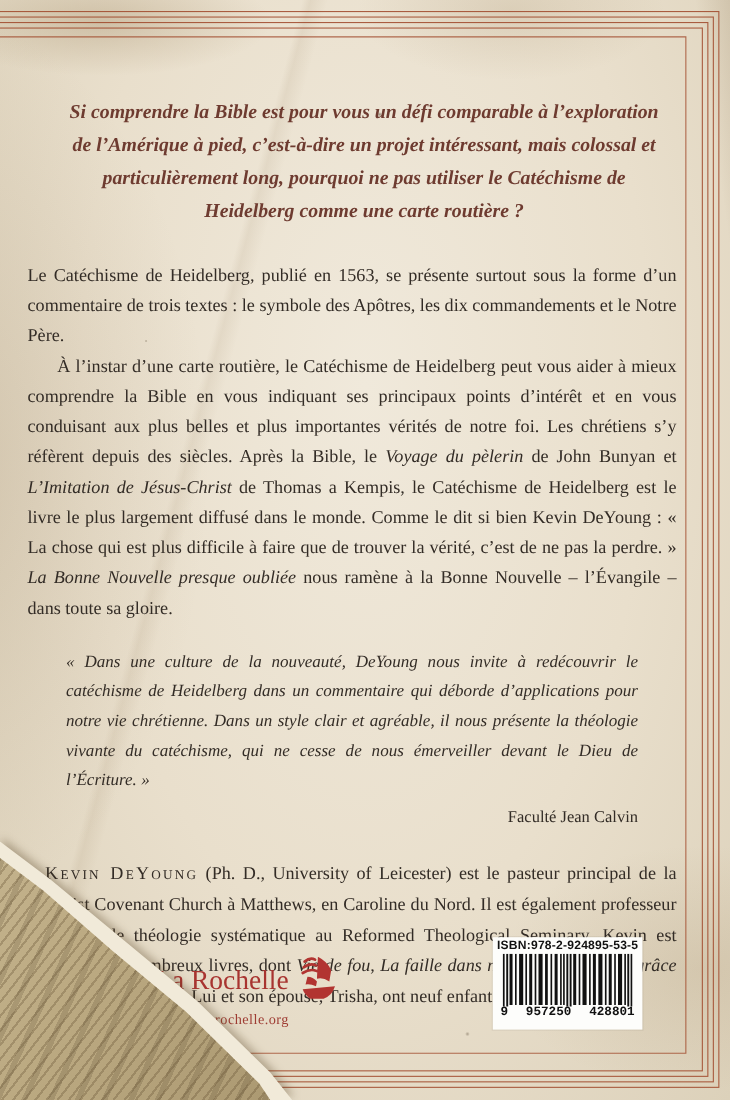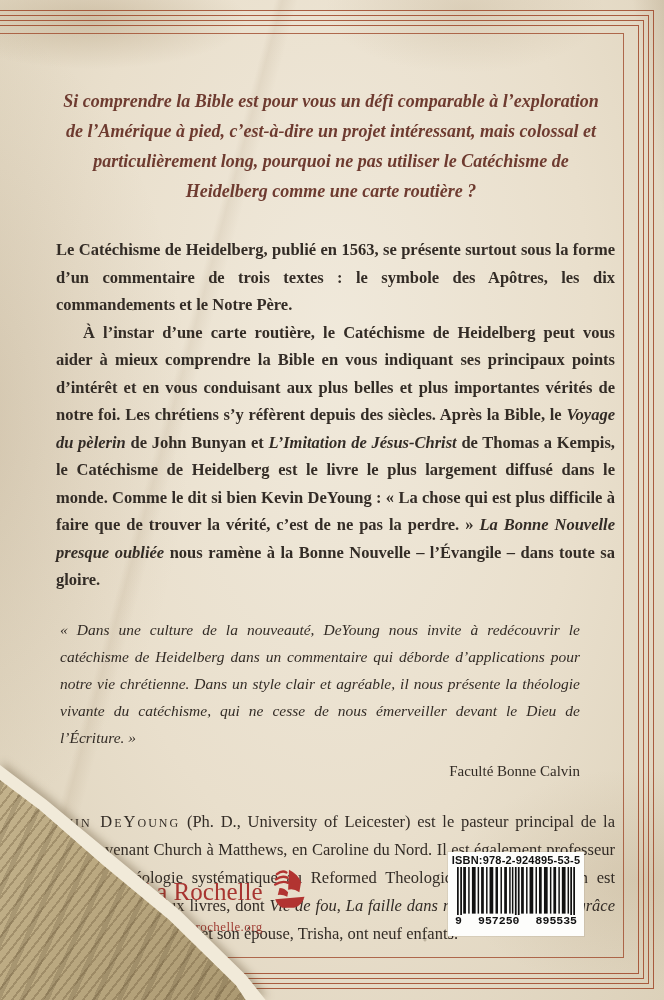--- a/index.html
+++ b/index.html
@@ -40,21 +40,21 @@
       repeating-linear-gradient(128deg, rgba(96,76,46,.30) 0 2px, rgba(0,0,0,0) 2px 8px),
       repeating-linear-gradient(115deg, rgba(70,54,30,.18) 0 5px, rgba(0,0,0,0) 5px 22px),
       linear-gradient(118deg, #d8caa9 4%, #bcaa82 45%, #8f7c56 100%);
     clip-path:polygon(0 78%, 6% 81%, 15.5% 86.5%, 25.5% 92%, 35.5% 98.5%, 37% 100%, 0 100%);}
   
   .content{position:absolute;left:0;top:0;width:664px;}
   .intro-quote{
     margin:86px 60px 0 58px;text-align:center;
     font-style:italic;font-size:18px;line-height:30px;color:#6e3b30;font-weight:700;
   }
-  .body-block{margin:30px 49px 0 56px;color:#332c26;font-weight:bold;}
+  .body-block{margin:30px 49px 0 25px;color:#332c26;}
   .body-block p{margin:0;font-size:16.5px;line-height:27.5px;text-align:justify;}
   .body-block p.indent{text-indent:27px;}
   .review-quote{
     margin:22px 84px 0 60px;font-style:italic;font-size:15.5px;line-height:27px;
     color:#332c26;text-align:justify;
   }
   .attribution{margin:10px 84px 0 0;text-align:right;color:#332c26;font-size:15px;line-height:21px;}
   .attribution .attr-name{text-transform:uppercase;letter-spacing:1.8px;font-size:13.5px;}
   .bio{margin:26px 49px 0 41px;font-size:16.5px;line-height:28px;text-align:justify;color:#332c26;}
   .bio .author-name{font-variant:small-caps;letter-spacing:2px;}
@@ -93,21 +93,21 @@
     <p class="intro-quote">Si comprendre la Bible est pour vous un défi comparable à l’exploration de l’Amérique à pied, c’est-à-dire un projet intéressant, mais colossal et particulièrement long, pourquoi ne pas utiliser le Catéchisme de Heidelberg comme une carte routière ?</p>
 
     <div class="body-block">
       <p><span>Le Catéchisme de Heidelberg, publié en 1563, se présente surtout sous la forme d’un commentaire de trois textes : le symbole des Apôtres, les dix commandements et le Notre Père.</span></p>
       <p class="indent"><span>À l’instar d’une carte routière, le Catéchisme de Heidelberg peut vous aider à mieux comprendre la Bible en vous indiquant ses principaux points d’intérêt et en vous conduisant aux plus belles et plus importantes vérités de notre foi. Les chrétiens s’y réfèrent depuis des siècles. Après la Bible, le </span><i>Voyage du pèlerin</i><span> de John Bunyan et </span><i>L’Imitation de Jésus-Christ</i><span> de Thomas a Kempis, le Catéchisme de Heidelberg est le livre le plus largement diffusé dans le monde. Comme le dit si bien Kevin DeYoung : « La chose qui est plus difficile à faire que de trouver la vérité, c’est de ne pas la perdre. » </span><i>La Bonne Nouvelle presque oubliée</i><span> nous ramène à la Bonne Nouvelle – l’Évangile – dans toute sa gloire.</span></p>
     </div>
 
     <p class="review-quote">« Dans une culture de la nouveauté, DeYoung nous invite à redécouvrir le catéchisme de Heidelberg dans un commentaire qui déborde d’applications pour notre vie chrétienne. Dans un style clair et agréable, il nous présente la théologie vivante du catéchisme, qui ne cesse de nous émerveiller devant le Dieu de l’Écriture. »</p>
 
     <div class="attribution">
-      <div>Faculté Bonne Calvin</div>
+      <div>Faculté Jean Calvin</div>
     </div>
 
     <p class="bio"><span class="author-name">Kevin DeYoung</span><span><span> (Ph. D., University of Leicester) est le pasteur principal de la Christ Covenant Church à Matthews, en Caroline du Nord. Il est également professeur associé de théologie systématique au Reformed Theological Seminary. Kevin est l’auteur de nombreux livres, dont </span><i>Vie de fou</i><span>, </span><i>La faille dans notre sainteté</i><span> et </span><i>La grâce définie et défendue</i><span>. Lui et son épouse, Trisha, ont neuf enfants.</span></span></p>
   </div>
 
   <div class="publisher">
     <div class="logo-row">
       <span class="wordmark">La Rochelle</span>
       <svg class="ship" viewBox="0 0 44 48" aria-hidden="true">
         <g fill="none" stroke="currentColor" stroke-width="2.8" stroke-linecap="round">
@@ -154,21 +154,21 @@
         <rect x="81.6" y="0" width="1.2" height="52"></rect>
           <rect x="84.4" y="0" width="3" height="52"></rect>
         <rect x="89" y="0" width="1.2" height="52"></rect>
         <rect x="91.2" y="0" width="1.4" height="58"></rect>
           <rect x="93.6" y="0" width="1.4" height="58"></rect>
       </g>
     </svg>
     <div class="digits">
       <span>9</span>
       <span>957250</span>
-      <span>895535</span>
+      <span>428801</span>
     </div>
   </div>
 
   <div class="tear-wrap">
     <div class="tear-light"></div>
     <div class="tear"></div>
   </div>
 
 </div>
 

